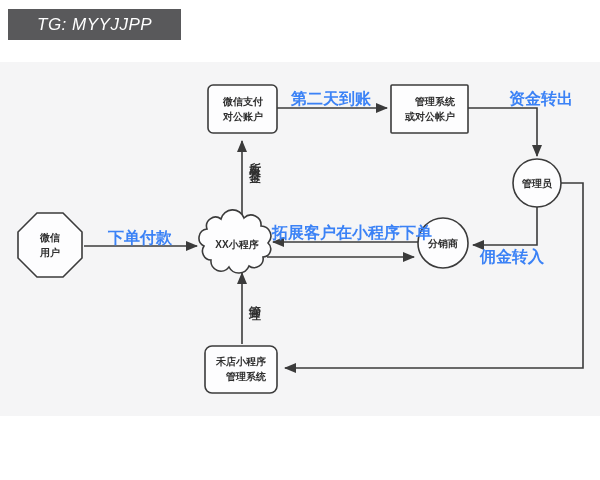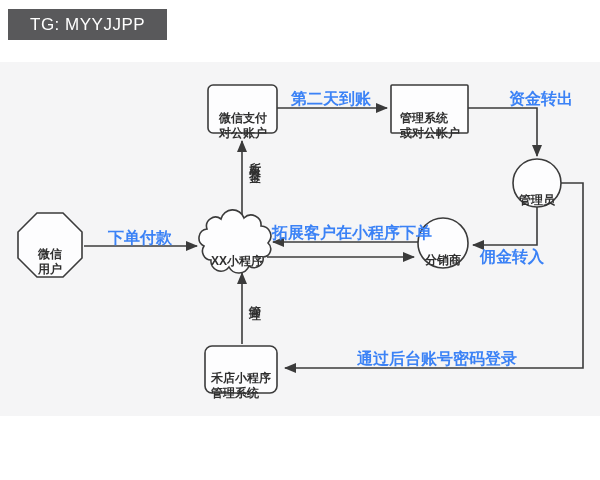--- a/index.html
+++ b/index.html
@@ -11,38 +11,38 @@
   .panel {
     position:absolute; left:0; top:62px; width:600px; height:354px;
     background:#f5f5f6;
   }
   svg.diagram { position:absolute; left:0; top:0; }
   svg.diagram .edge { stroke:#3b3b3b; stroke-width:1.6; fill:none; }
   svg.diagram .shape { stroke:#3b3b3b; stroke-width:1.6; fill:#fdfdfe; }
 
   .nlabel {
     position:absolute; transform:translate(-50%,-50%);
-    font-size:12px; line-height:15px; font-weight:600;
-    color:#2f2f2f; text-align:left; white-space:nowrap;margin-top:17px;
+    font-size:10px; line-height:15px; font-weight:600;
+    color:#2f2f2f; text-align:right; white-space:nowrap;
   }
   .nlabel span { display:block; }
   .elabel {
     position:absolute; transform:translate(-50%,-50%);
     font-size:16px; font-weight:600; color:#3b82f6; white-space:nowrap;
   }
   .vlabel {
     position:absolute;
     writing-mode:vertical-rl; text-orientation:upright;
     font-size:12px; font-weight:600; color:#2f2f2f; letter-spacing:3px;
   }
   .banner {
     position:absolute; background:#59595b; color:#ffffff;
     font-size:17px; letter-spacing:0.5px; white-space:nowrap;
   }
-  .banner.tg { left:8px; top:9px; height:31px; line-height:31px; padding:0 22px; }
+  .banner.tg { left:8px; top:9px; height:31px; line-height:31px; padding:0 29px;font-style:italic; }
   .banner.keloque { left:432px; top:441px; width:151px; height:33px; line-height:33px; text-align:center; }
 </style>
 </head>
 <body>
 
 <div class="stage">
 
   <div class="panel"></div>
 
   <svg class="diagram" width="600" height="480" viewBox="0 0 600 480">
@@ -105,17 +105,16 @@
 
   <div class="elabel" style="left:508px; top:99px;margin-left:33px;">资金转出</div>
 
   <div class="elabel" style="left:512px; top:257px;">佣金转入</div>
 
   <div class="elabel" style="left:352px; top:233px;">拓展客户在小程序下单</div>
 
 
   <div class="vlabel" style="left:246px; top:296px;">管理</div>
 
-  <div class="elabel" style="left:437px; top:359px;">通过后台账号密码登录</div>
 
   <div class="banner tg">TG: MYYJJPP</div>
 
 </div>
 
 </body></html>

